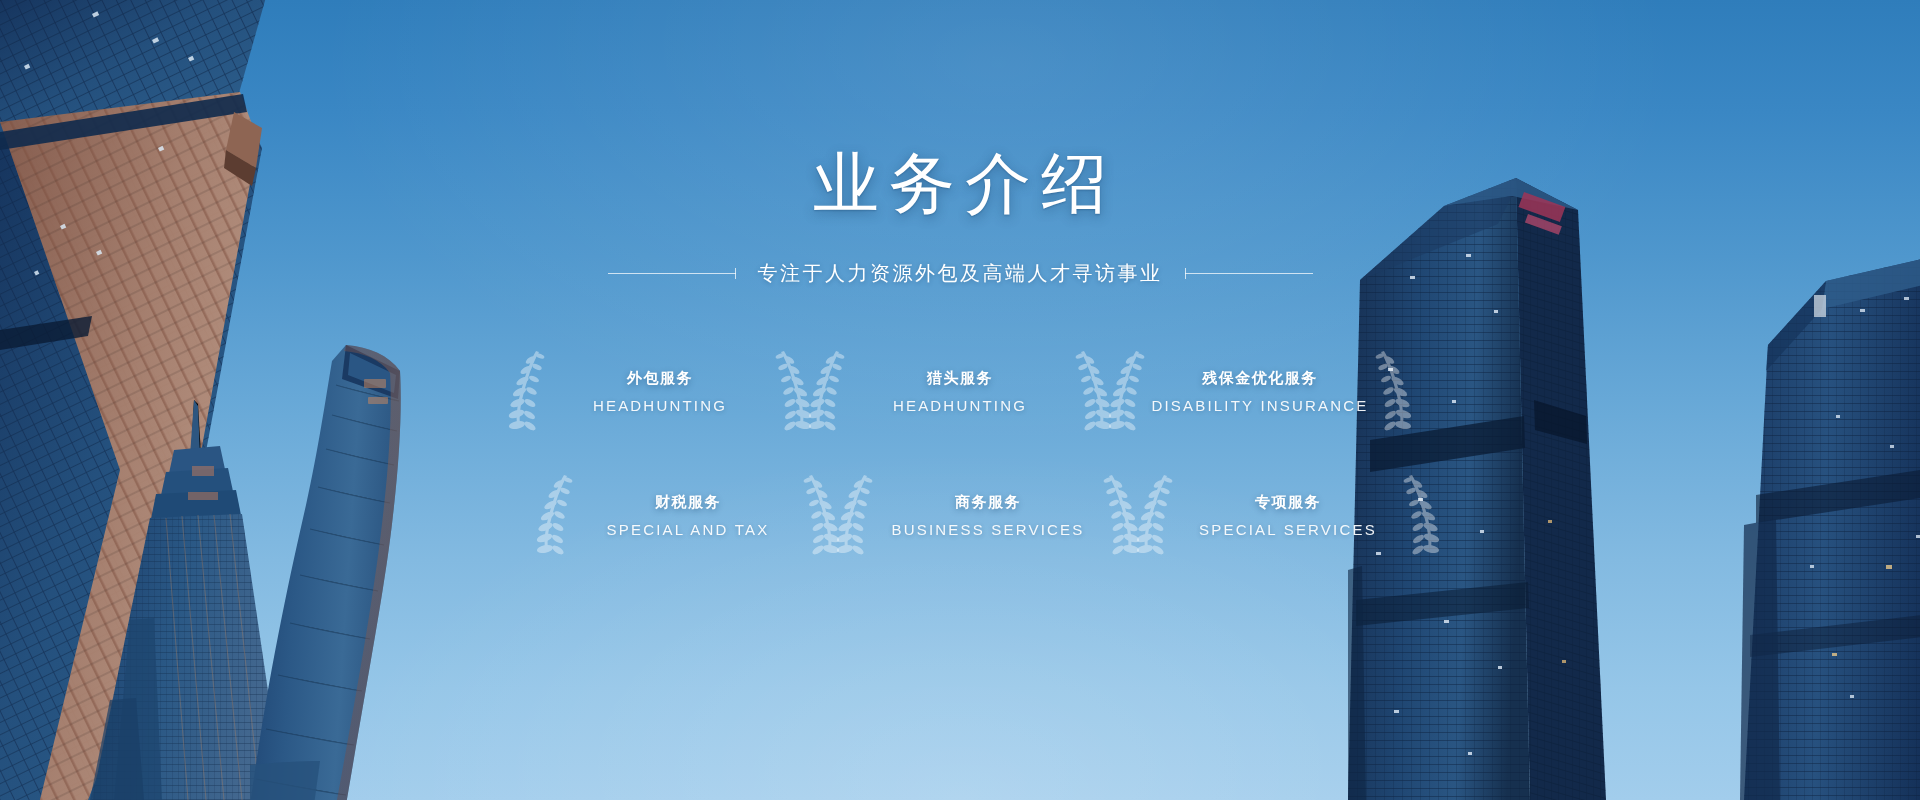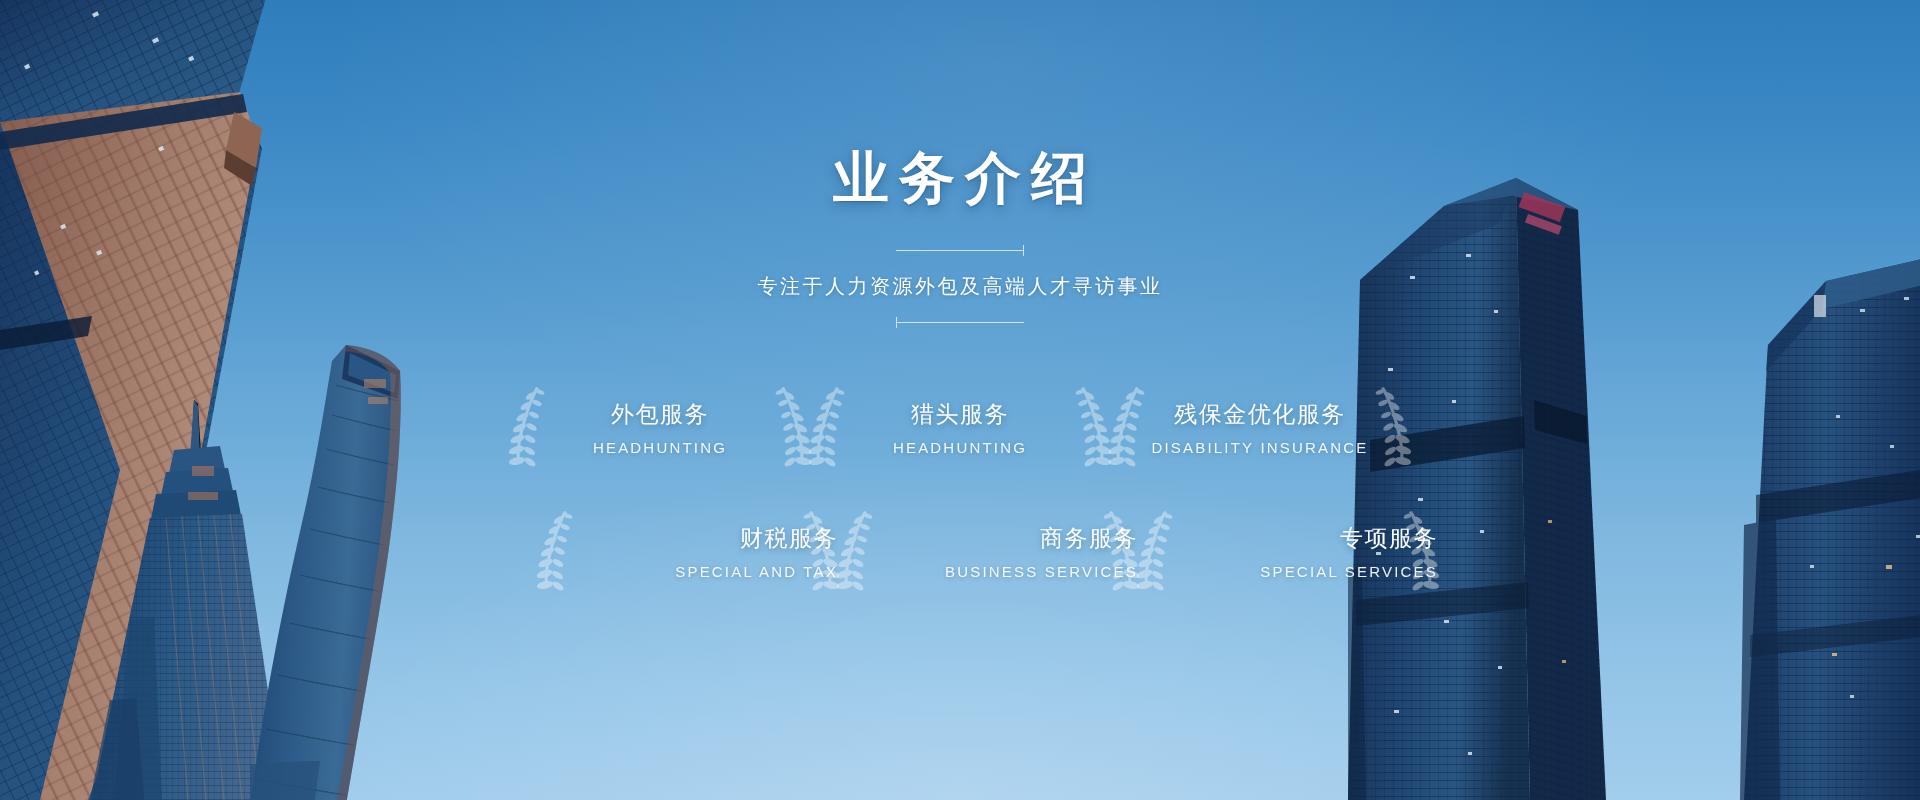--- a/index.html
+++ b/index.html
@@ -37,35 +37,34 @@
   .bldg-layer svg { position:absolute; display:block; }
 
   
   .content {
     position:absolute; inset:0;
     display:flex; flex-direction:column; align-items:center;
     padding-top:150px;
   }
 
   .page-title{
-    font-size:56px;
-    font-weight:700;
+    font-size:66px;
+    font-weight:400;
     letter-spacing:10px;
     color:#ffffff;
     text-shadow:0 3px 12px rgba(20,60,100,.45), 0 1px 2px rgba(20,60,100,.35);
     line-height:1;
     margin-left:10px;
   }
 
   
   .subtitle-row{
     display:flex; align-items:center; justify-content:center;
     gap:22px;
     margin-top:44px;
-    flex-direction:column;
   }
   .rule{
     position:relative;
     width:128px; height:1px;
     background:rgba(255,255,255,.72);
   }
   .rule::after{
     content:""; position:absolute; top:-5px; width:1px; height:11px;
     background:rgba(255,255,255,.72);
   }
@@ -86,24 +85,24 @@
     column-gap:0px;
     row-gap:20px;
   }
   .service{
     position:relative;
     display:flex; flex-direction:column;
     align-items:center; justify-content:center;
     gap:9px;
   }
   
-  .services .service.r2 { transform:translateX(28px);align-items:flex-end; }
+  .services .service.r2 { transform:translateX(28px); }
 
   .svc-cn{
-    font-size:23px; font-weight:400; letter-spacing:1.5px;
+    font-size:15px; font-weight:700; letter-spacing:1.5px;
     color:#ffffff;
     text-shadow:0 2px 6px rgba(20,60,100,.40);
     white-space:nowrap;
   }
   .svc-en{
     font-size:15px; font-weight:400; letter-spacing:2.2px;
     color:rgba(255,255,255,.93);
     text-shadow:0 1px 4px rgba(20,60,100,.30);
     white-space:nowrap;
   }

